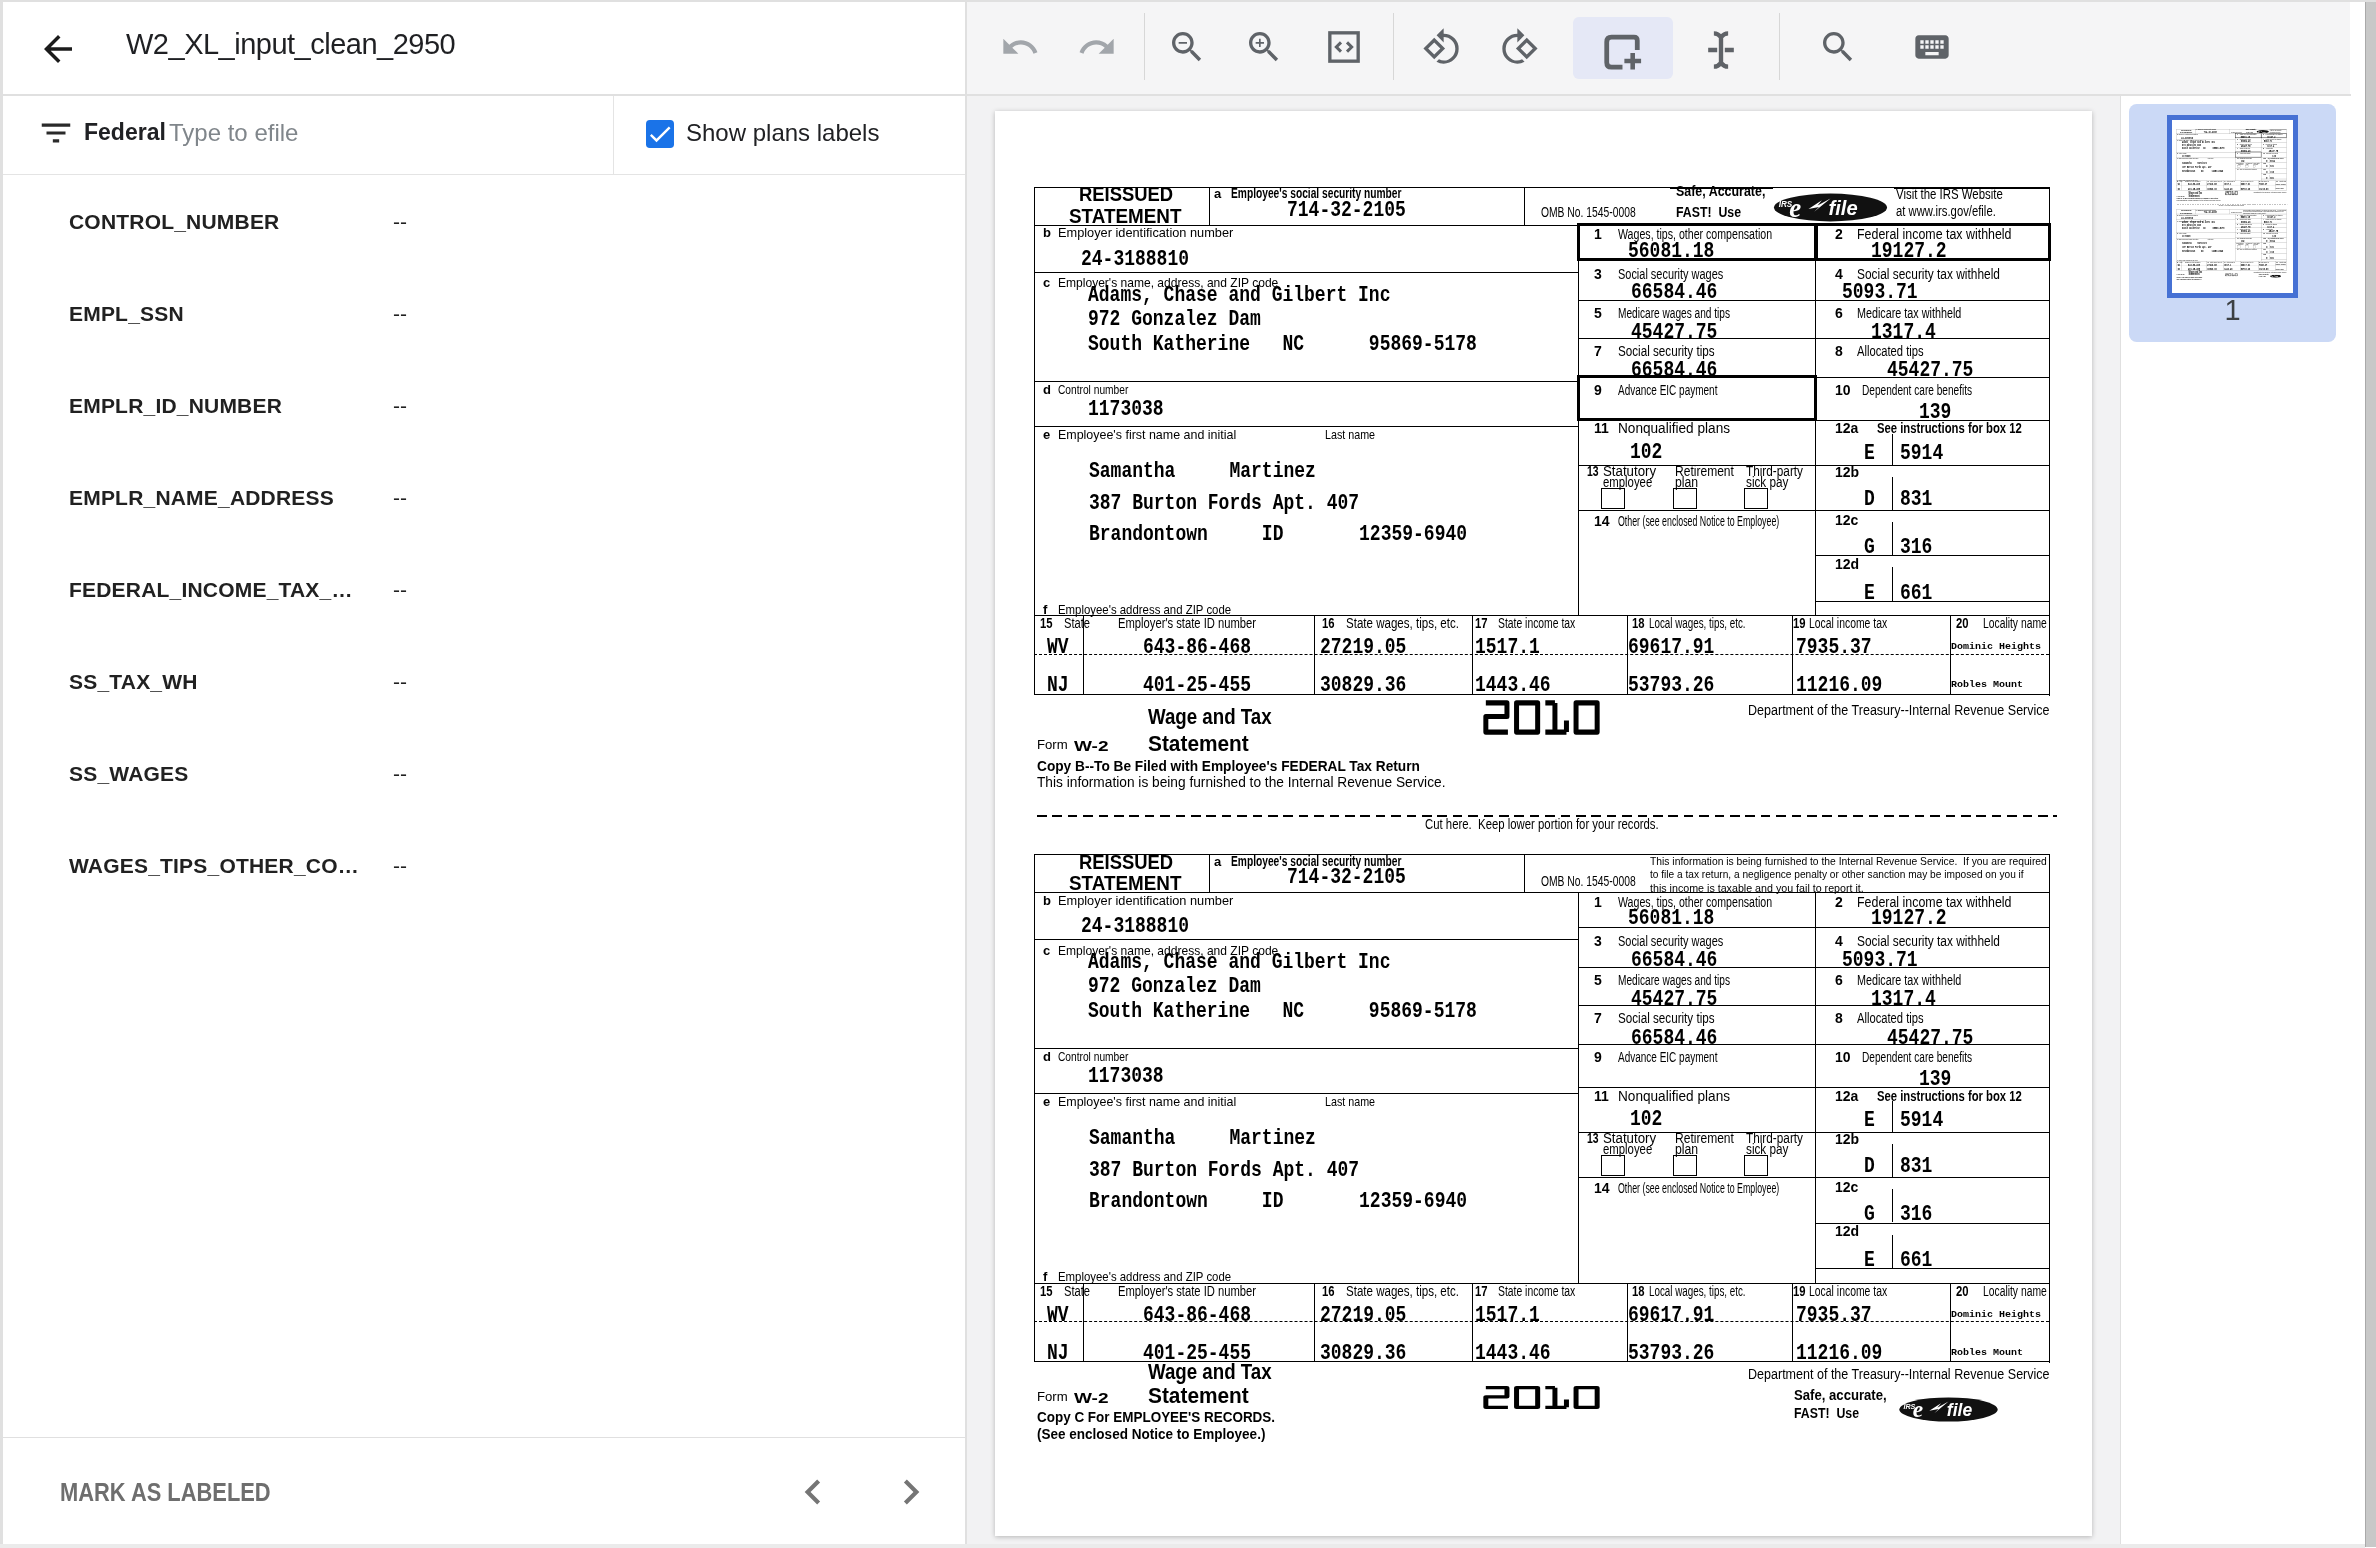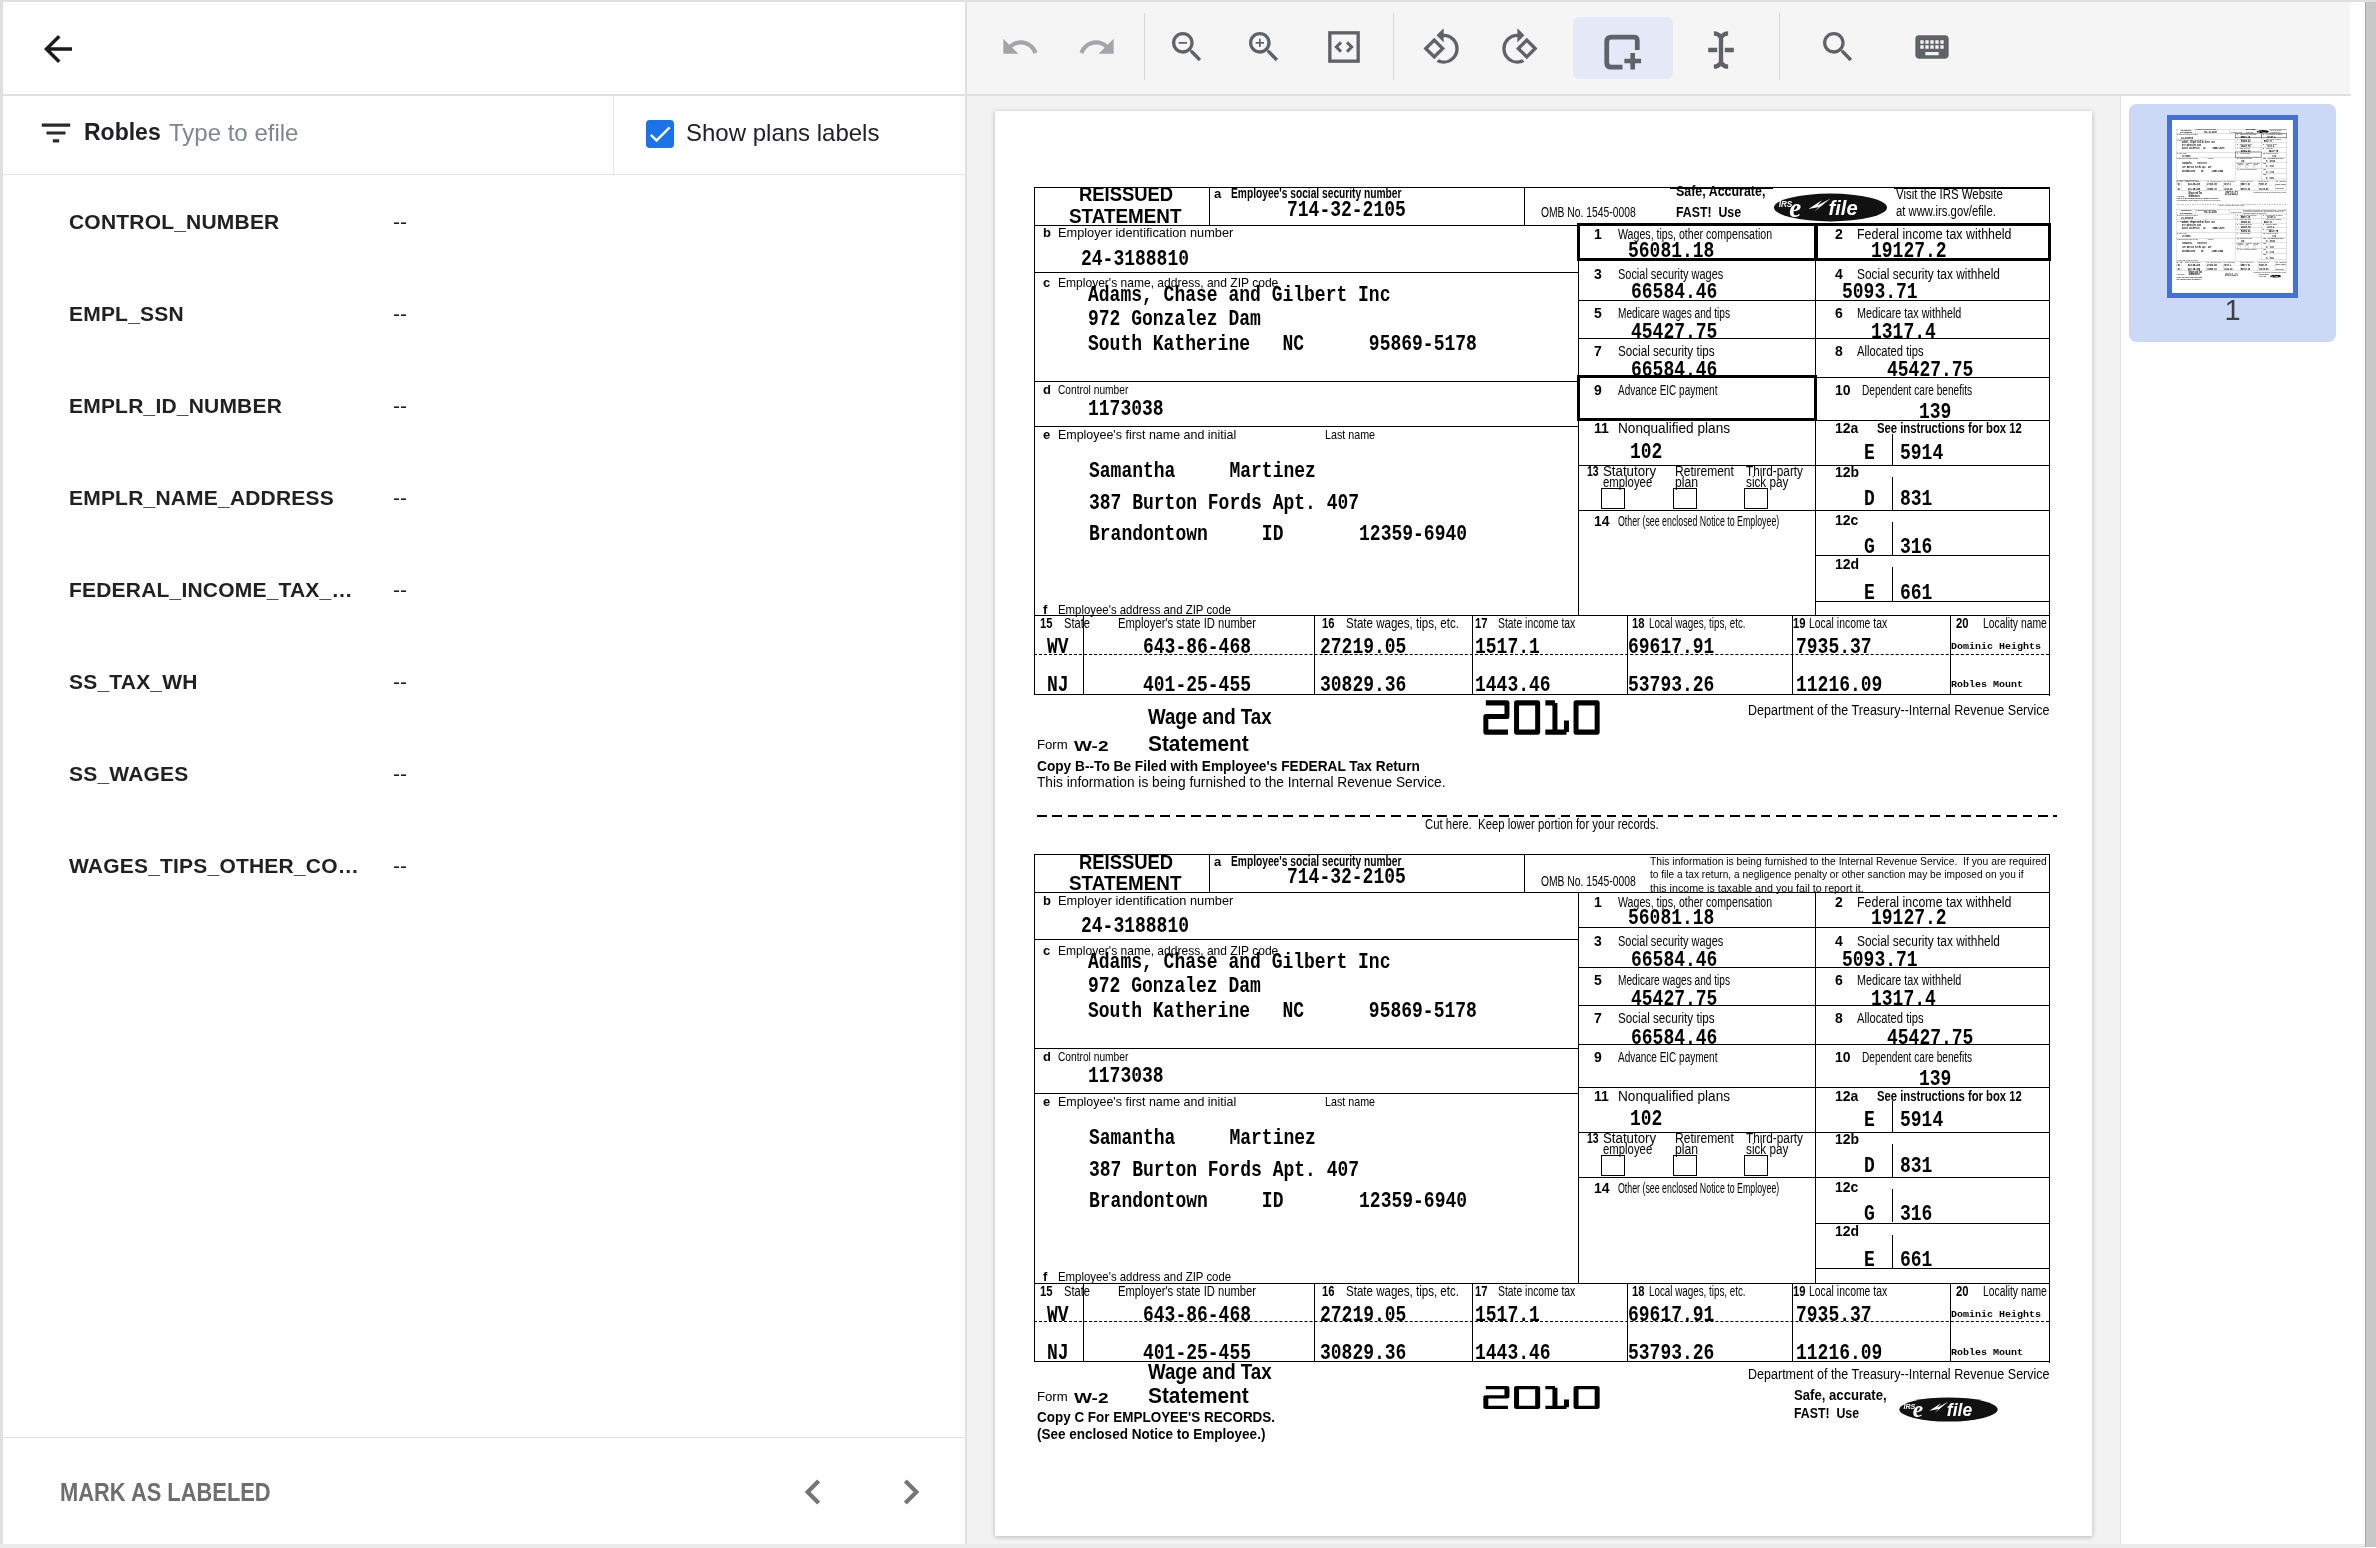--- a/index.html
+++ b/index.html
@@ -744,22 +744,25 @@
 <text x="6" y="14" font-family="Liberation Sans" font-size="8.5" font-style="italic" font-weight="bold" fill="#fff">IRS</text>
 <text x="17" y="24.5" font-family="Liberation Serif" font-size="28" font-weight="bold" font-style="italic" fill="#fff">e</text>
 <polygon points="37,16.5 51,7.5 46.5,13 60,5.5 43,19.5 48,14.5" fill="#fff"></polygon>
 <text x="58" y="23" font-family="Liberation Sans" font-size="21" font-weight="bold" font-style="italic" fill="#fff">file</text>
 </svg></div>
 </div>
     </div>
   </div>
 <div class="pnum">1</div>
 <div class="panel-left">
+  <div class="titlebar">
+      <div class="title">W2_XL_input_clean_2950</div>
+    </div>
   <div class="filterrow"></div>
-  <div class="filter-b">Robles</div>
+  <div class="filter-b">Federal</div>
   <div class="filter-t">Type to efile</div>
   <div class="fdiv"></div>
   <div class="cb"><svg width="28" height="28" viewBox="0 0 24 24">
         <path d="M9 16.17L4.83 12l-1.42 1.41L9 19 21 7l-1.41-1.41z" fill="#fff"></path>
       </svg></div>
   <div class="cblbl">Show plans labels</div>
   <div class="lab" style="top:206px">CONTROL_NUMBER</div>
     <div class="dash" style="top:206px">--</div>
     <div class="lab" style="top:298px">EMPL_SSN</div>
     <div class="dash" style="top:298px">--</div>

